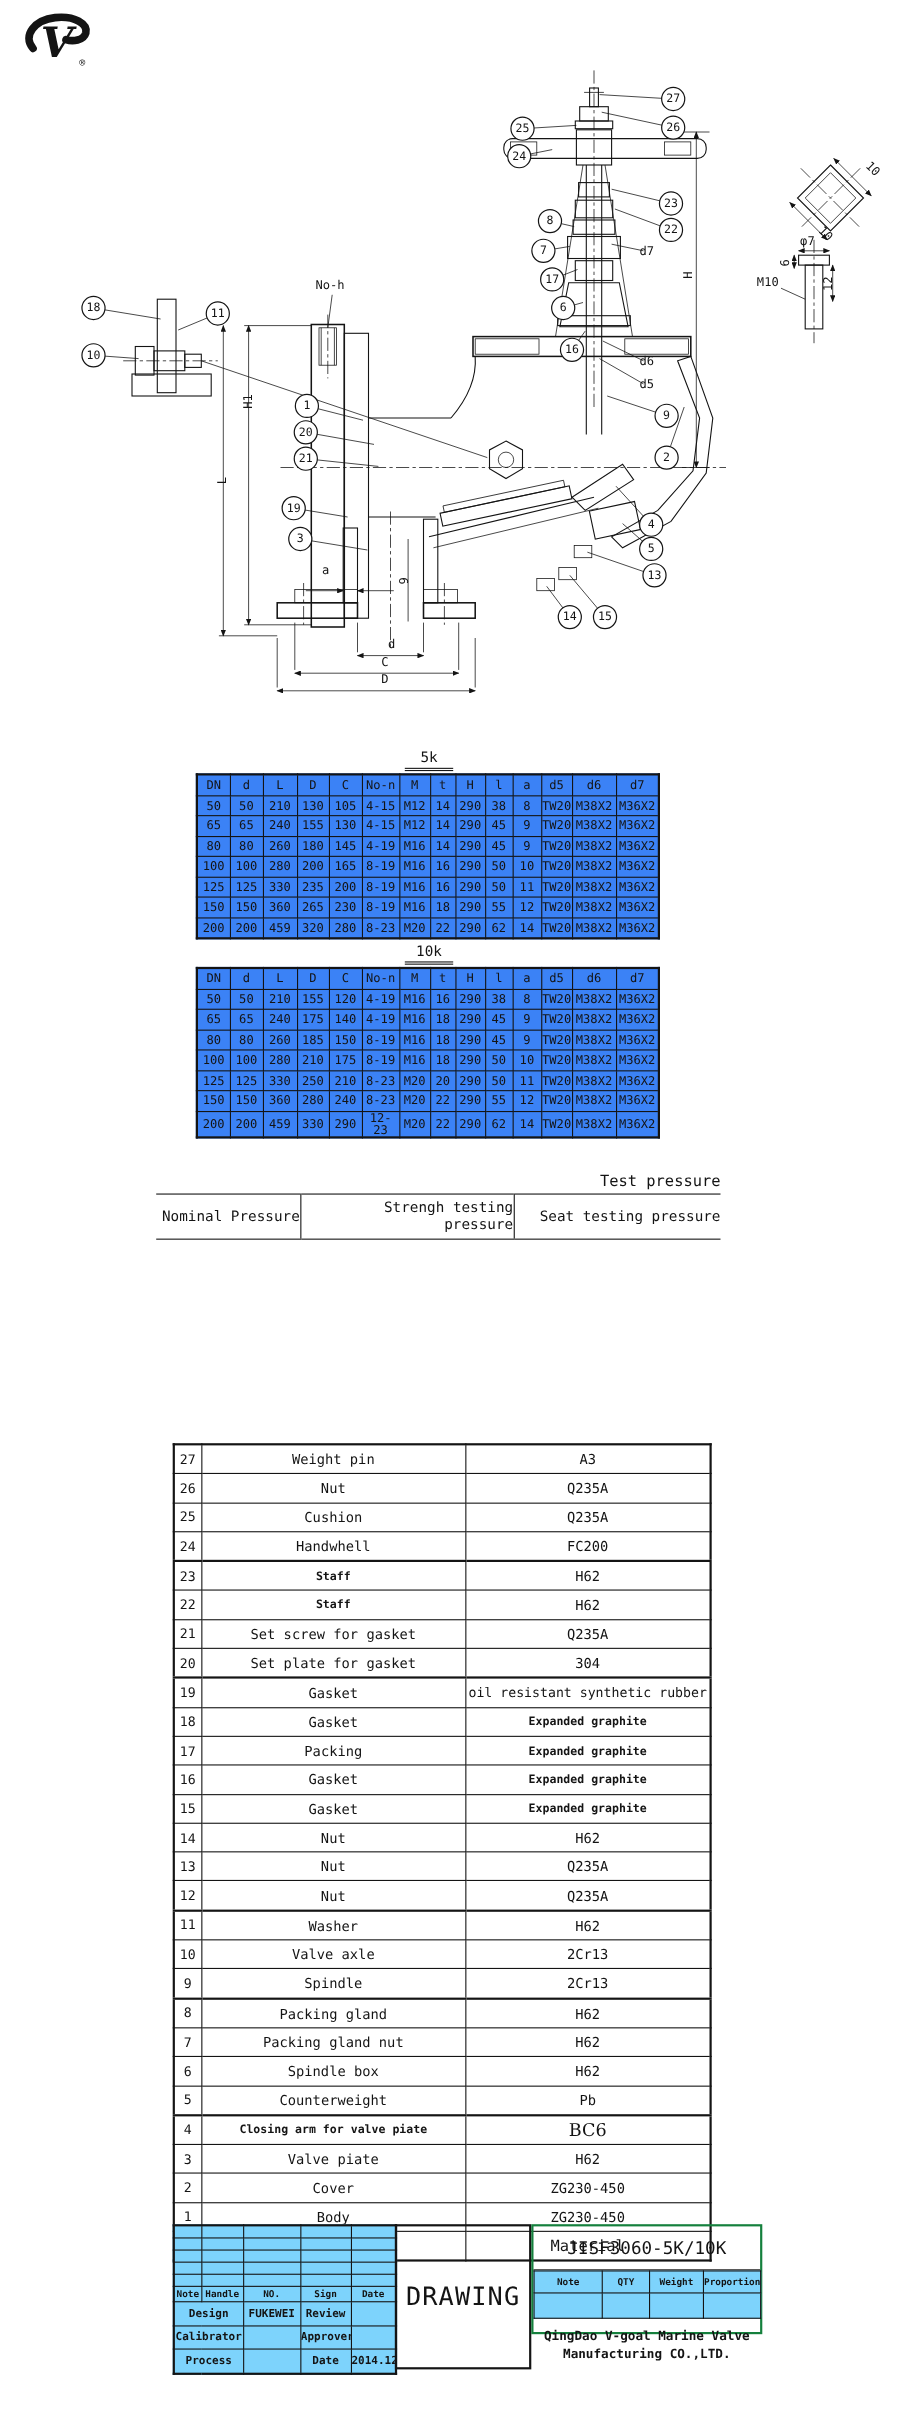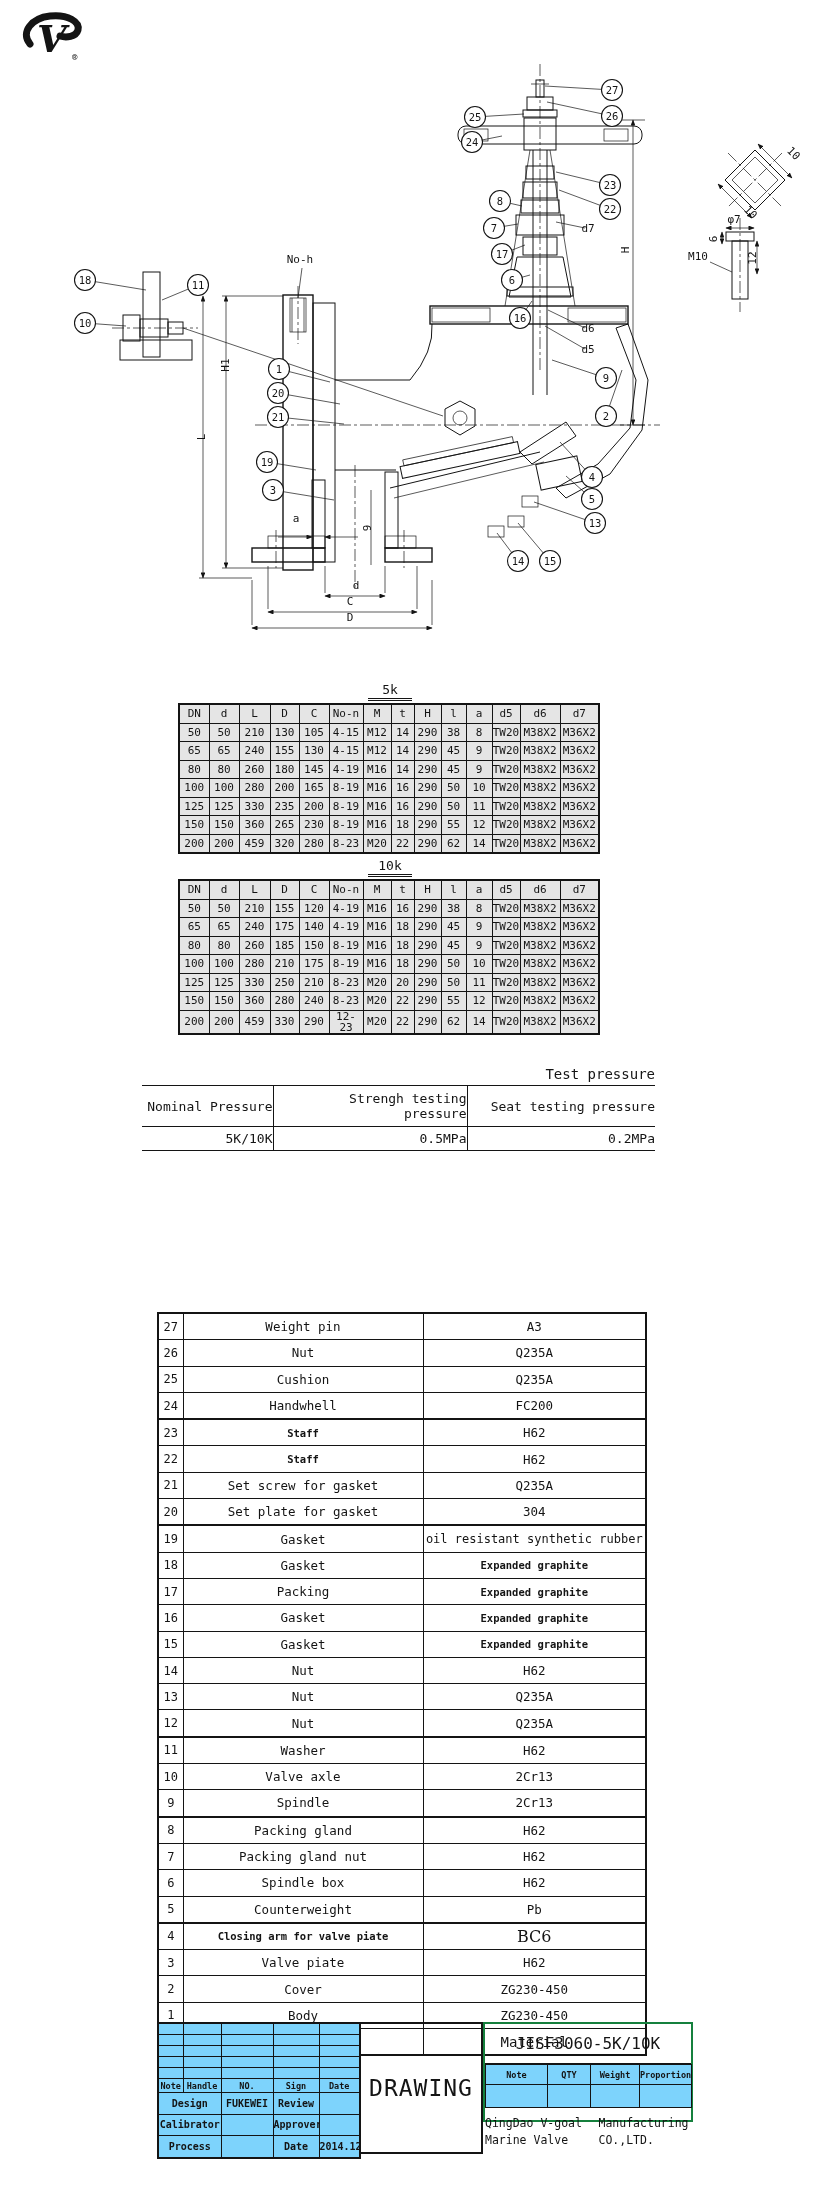--- a/index.html
+++ b/index.html
@@ -12,21 +12,21 @@
   .ln{stroke:#141414;stroke-width:1;fill:none}
   .w2{stroke-width:1.4}
   .thin{stroke-width:.7}
   .cl{stroke:#141414;stroke-width:.7;fill:none;stroke-dasharray:12 3 3 3}
   .dimline{stroke:#141414;stroke-width:.7;fill:none}
   .balloon{fill:#fff;stroke:#141414;stroke-width:1.1}
   .btxt{font:10.5px "DejaVu Sans Mono",monospace;text-anchor:middle;dominant-baseline:central;fill:#141414}
   .dim{font:11px "DejaVu Sans Mono",monospace;fill:#141414;text-anchor:middle}
   
   .tabtitle{font-size:13px;width:44px;text-align:center;border-bottom:3px double #141414;padding-bottom:1px}
-  .dimtab{border-collapse:collapse;table-layout:fixed;border:2px solid #141414;background:#e5e5e5}
+  .dimtab{border-collapse:collapse;table-layout:fixed;border:2px solid #141414;background:#3b82f6}
   .dimtab th,.dimtab td{border:1.3px solid #141414;font:11px/1 "DejaVu Sans Mono",monospace;
       font-weight:normal;text-align:center;height:17.5px;padding:0;overflow:hidden}
   
   #tp-title{font-size:14px;text-align:right;width:513px}
   #tp{border-collapse:collapse;table-layout:fixed;width:513px;border-top:1.6px solid #141414;border-bottom:1.6px solid #141414}
   #tp td{font:13px "DejaVu Sans Mono",monospace;text-align:right;padding:0}
   #tp td+td{border-left:1.4px solid #141414}
   #tp tr.hd td{height:40px;border-bottom:1.4px solid #141414}
   #tp tr.dt td{height:23px}
   
@@ -54,22 +54,22 @@
   #tb-left tr.hd td{height:13px;font-size:8.5px}
   #tb-left tr.rw td{height:20.5px}
   #tb-draw{width:124px;height:132px;border:2px solid #141414;display:flex;align-items:center;justify-content:center;
            font-size:23px;letter-spacing:1px;font-weight:normal;box-sizing:border-box}
   #tb-right{width:210px;height:100px;border:2px solid #15803d;box-sizing:border-box}
   #tb-model{height:39px;border-bottom:1.4px solid #141414;display:flex;align-items:center;justify-content:center;
             font-size:16px}
   #tb-right table{width:100%}
   #tb-right tr.hd td{height:19px;font-size:8.5px}
   #tb-right tr.emp td{height:22px}
-  #tb-co{height:48px;display:flex;flex-direction:row;align-items:center;justify-content:center;
-         font-size:11.5px;font-weight:normal;line-height:1.5}
+  #tb-co{height:48px;display:flex;flex-direction:column;align-items:center;justify-content:center;
+         font-size:11.5px;font-weight:bold;line-height:1.5}
 </style>
 </head>
 <body>
 
 <div id="page">
 
   <div class="abs" style="left:22px;top:10px">
     <svg width="62" height="52" viewBox="0 0 62 52">
       <path d="M8,34 C-2,22 10,8 28,6 C46,4 58,12 56,20 C54,27 44,28 38,26" fill="none" stroke="#141414" stroke-width="7" stroke-linecap="round"></path>
       <text x="15" y="42" font-family="DejaVu Serif, serif" font-style="italic" font-weight="bold" font-size="38" fill="#141414">V</text>
@@ -642,25 +642,20 @@
         <col style="width:194px">
         <col style="width:188px">
       </colgroup>
     <tbody>
         <tr class="hd">
       <td>Nominal Pressure</td>
       <td style="white-space:pre-line">Strengh testing
 pressure</td>
       <td>Seat testing pressure</td>
     </tr>
-    <tr class="dt">
-      <td>5K/10K</td>
-          <td>0.5MPa</td>
-          <td>0.2MPa</td>
-    </tr>
   </tbody>
     </table>
 
   <table class="abs" id="parts" style="left:157px;top:1312px">
     <colgroup>
         <col style="width:25px">
         <col style="width:240px">
         <col style="width:223px">
       </colgroup>
     <tbody id="parts-body">

